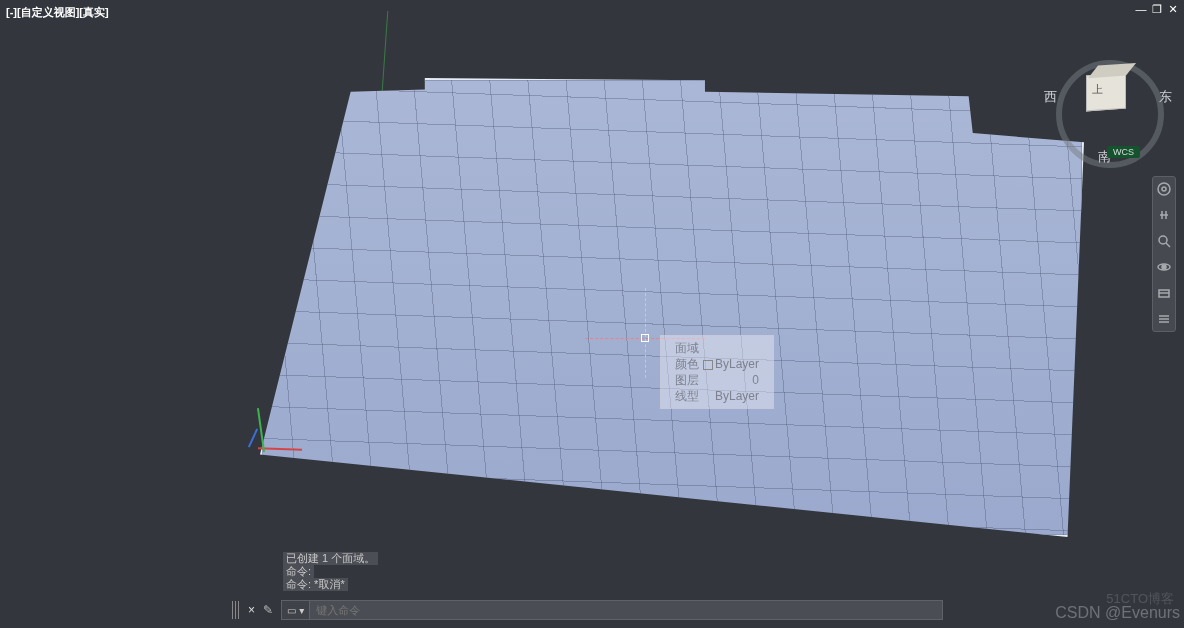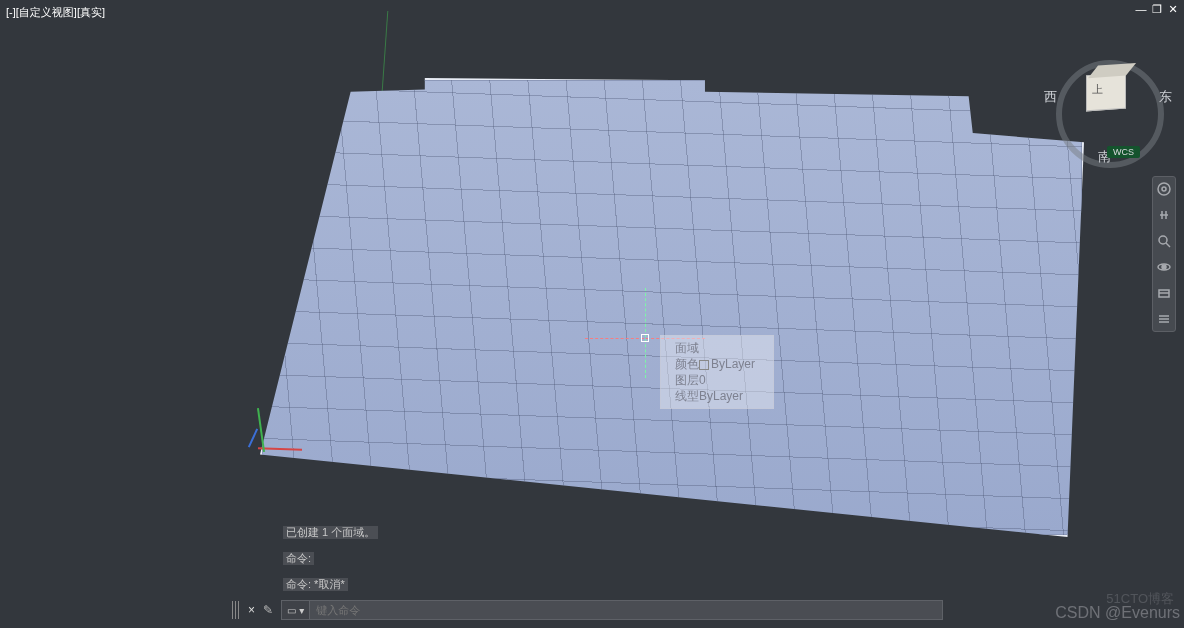--- a/index.html
+++ b/index.html
@@ -1,16 +1,16 @@
 <!DOCTYPE html>
 <html><head>
 <meta charset="utf-8">
 <style>
   html,body{margin:0;padding:0;width:1184px;height:628px;overflow:hidden;background:#33373d;font-family:"Microsoft YaHei",Arial,sans-serif;font-size:11px;color:#d0d0d0;position:relative}
-  .view-label{position:absolute;top:5px;left:6px;font-size:11px;color:#fff;font-weight:normal;letter-spacing:0px}
+  .view-label{position:absolute;top:5px;left:6px;font-size:11px;color:#fff;font-weight:bold;letter-spacing:0px}
   .win-controls{position:absolute;top:4px;right:6px;display:flex;gap:6px}
   .win-controls span{width:10px;height:10px;display:inline-flex;align-items:center;justify-content:center;color:#fff;font-size:11px;line-height:1;cursor:pointer}
   
   .viewport{position:absolute;left:0;top:0;width:1184px;height:628px}
   .ground{position:absolute;left:260px;top:78px;width:820px;height:455px;
     background:linear-gradient(to bottom,#aab7d6,#9aa9cd);
     border:2px solid #e8ecf5;
     clip-path:polygon(20% 2.5%, 20% 0%, 54% 0.5%, 54% 3%, 86% 4%, 86.5% 12%, 100% 14%, 98% 100%, 0% 82%, 11% 3%);
     box-shadow:inset 0 0 0 1px #8c98b8;
   }
@@ -25,37 +25,37 @@
   .cursor .box{position:absolute;width:6px;height:6px;border:1px solid #fff;left:-4px;top:-4px;background:transparent}
   
   .ucs{position:absolute;left:250px;top:418px}
   .ucs .x{position:absolute;width:44px;height:2px;background:#d64545;left:8px;top:30px;transform:rotate(2deg)}
   .ucs .y{position:absolute;width:2px;height:44px;background:#3fb24f;left:10px;top:-10px;transform:rotate(-8deg)}
   .ucs .z{position:absolute;width:2px;height:20px;background:#3c6fd6;left:2px;top:10px;transform:rotate(25deg)}
   
   .axis-green{position:absolute;left:358px;top:10px;width:1px;height:420px;background:rgba(63,178,79,.55);transform:rotate(4deg);transform-origin:bottom}
   
   .tooltip{position:absolute;left:660px;top:335px;width:84px;background:rgba(235,238,244,.45);border:1px solid rgba(200,200,210,.4);padding:4px 14px;font-size:12px;color:rgba(80,80,90,.6);line-height:16px}
-  .tooltip .row{display:flex;}
+  .tooltip .row{display:flex;justify-content:space-between}
   .tooltip .sw{display:inline-block;width:8px;height:8px;border:1px solid #888;margin-right:2px;vertical-align:middle}
   
   .viewcube{position:absolute;right:18px;top:52px;width:120px;height:110px;color:#bfc3c9}
   .ring{position:absolute;left:10px;top:8px;width:96px;height:96px;border:6px solid rgba(120,125,132,.5);border-radius:50%}
   .cube{position:absolute;left:40px;top:22px;width:38px;height:34px;background:#e6e3da;transform:skewY(-4deg);border:1px solid #bbb}
   .cube:after{content:"";position:absolute;left:0;top:-10px;width:38px;height:12px;background:#cfccc2;transform:skewX(-40deg) translateX(6px)}
   .dir{position:absolute;font-size:13px;color:#cfd2d7}.dir.w{left:-2px;top:36px}.dir.e{right:-6px;top:36px}.dir.s{left:52px;bottom:-4px}
   .cube-lbl{position:absolute;left:46px;top:30px;font-size:11px;color:#555}
   .wcs{position:absolute;right:44px;top:146px;background:#14532d;color:#d9dadd;font-size:9px;padding:1px 6px;border-radius:2px}
   
   .navbar{position:absolute;right:8px;top:176px;width:22px;background:rgba(90,94,100,.5);border:1px solid #5c5f65;border-radius:3px;padding:4px 0;display:flex;flex-direction:column;align-items:center;gap:10px}
   .navbar .tool{width:16px;height:16px;opacity:.7}
   .navbar svg{width:16px;height:16px;stroke:#d0d2d6;fill:none;stroke-width:1.5}
   
   .cmd-history{position:absolute;left:283px;bottom:37px;font-size:11px;line-height:13px;color:#c9c9c9}
-  .cmd-history div{background:rgba(120,124,130,.35);padding:0 3px;margin-top:13px;width:fit-content}
+  .cmd-history div{background:rgba(120,124,130,.35);padding:0 3px;margin-top:0px;width:fit-content}
   .cmd-bar{position:absolute;left:232px;bottom:8px;height:20px;display:flex;align-items:center}
   .cmd-handle{width:8px;height:18px;background:repeating-linear-gradient(90deg,#888 0 1px,transparent 1px 3px);margin-right:4px}
   .cmd-x{color:#ddd;padding:0 4px;font-size:12px}
   .cmd-wrench{color:#bbb;padding:0 4px;font-size:12px}
   .cmd-input-wrap{display:flex;align-items:center;background:#4a4d53;border:1px solid #5e6167;height:18px;width:660px;margin-left:4px}
   .cmd-chevron{background:#3f4248;color:#ccc;padding:0 5px;height:100%;display:flex;align-items:center;font-size:10px;border-right:1px solid #5e6167}
   .cmd-input{flex:1;background:transparent;border:0;outline:0;color:#9fa2a8;font-size:11px;padding:0 6px}
   
   .wm{position:absolute;right:4px;bottom:6px;color:rgba(220,220,225,.35);font-size:16px}
   .wm2{position:absolute;right:10px;bottom:20px;color:rgba(220,220,225,.18);font-size:13px}

